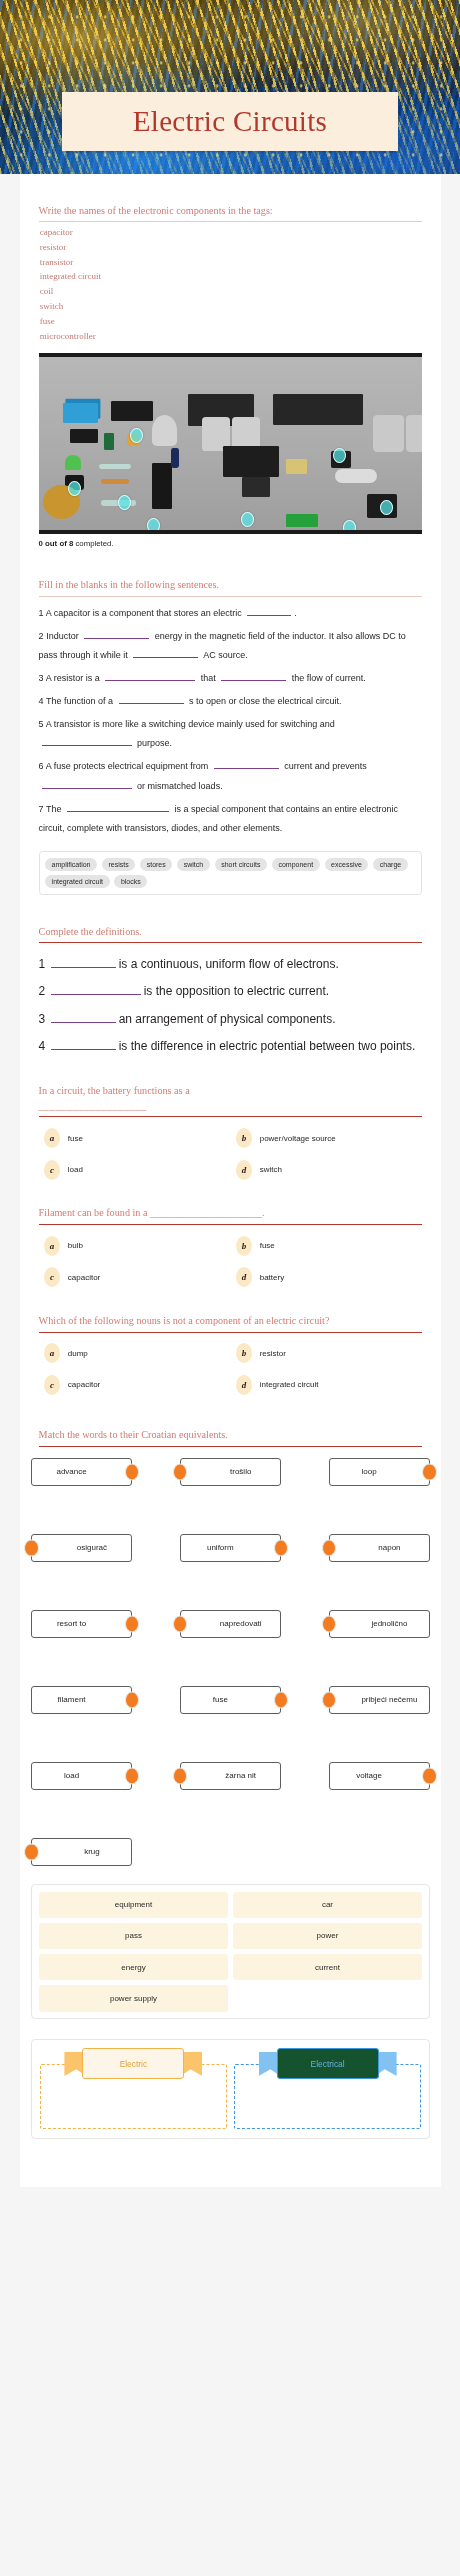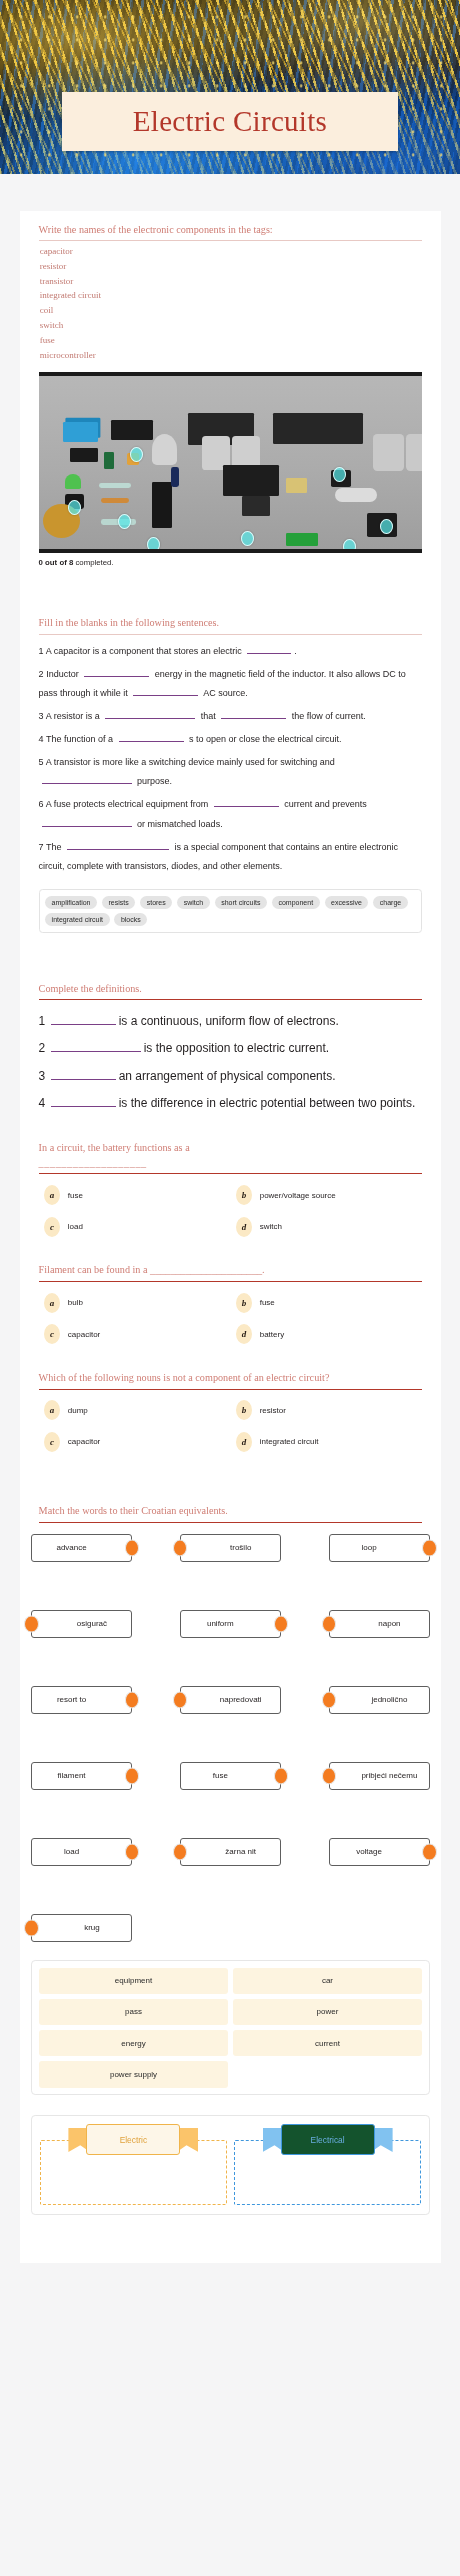--- a/index.html
+++ b/index.html
@@ -68,22 +68,21 @@
     padding: 0 0 6px 0;
   }
   .block { padding: 0 18.6px; }
 
   .sec-title {
     font-family: "Liberation Serif", serif;
     font-size: 10.2px;
     font-weight: 400;
     color: #cf7d74;
     line-height: 1.5;
-    padding-top: 11px;
-    margin-top: 37px;
+    padding-top: 29px;
   }
   .sec-rule { border-bottom: 0.6px solid #b3372a; margin-top: 3px; }
   .sec-rule.soft { border-bottom-color: #e8c9c4; }
 
   .tag-word {
     font-family: "Liberation Serif", serif;
     font-size: 9px;
     color: #c27a72;
     padding: 4.8px 0 0 1.2px;
   }
@@ -251,21 +250,21 @@
     border: 1.2px dashed #f0b44a;
     border-radius: 1.8px;
     height: 65px;
     background: #fff;
   }
   .dz-body.blue { border-color: #3f97dd; }
   .ribbon {
     position: absolute;
     left: 50%; top: 0;
     transform: translateX(-50%);
-    width: 94px; height: 31px;
+    width: 102px; height: 31px;
     z-index: 2;
   }
   .ribbon .tail {
     position: absolute; top: 3.6px;
     width: 21.6px; height: 24px;
     background: #fbc46a;
   }
   .ribbon .tail.l { left: -18px; clip-path: polygon(0 0, 100% 0, 100% 100%, 100% 100%, 55% 72%, 0 100%); }
   .ribbon .tail.r { right: -18px; clip-path: polygon(0 0, 100% 0, 100% 100%, 45% 72%, 0 100%); }
   .ribbon.blue .tail { background: #81c2f0; }

